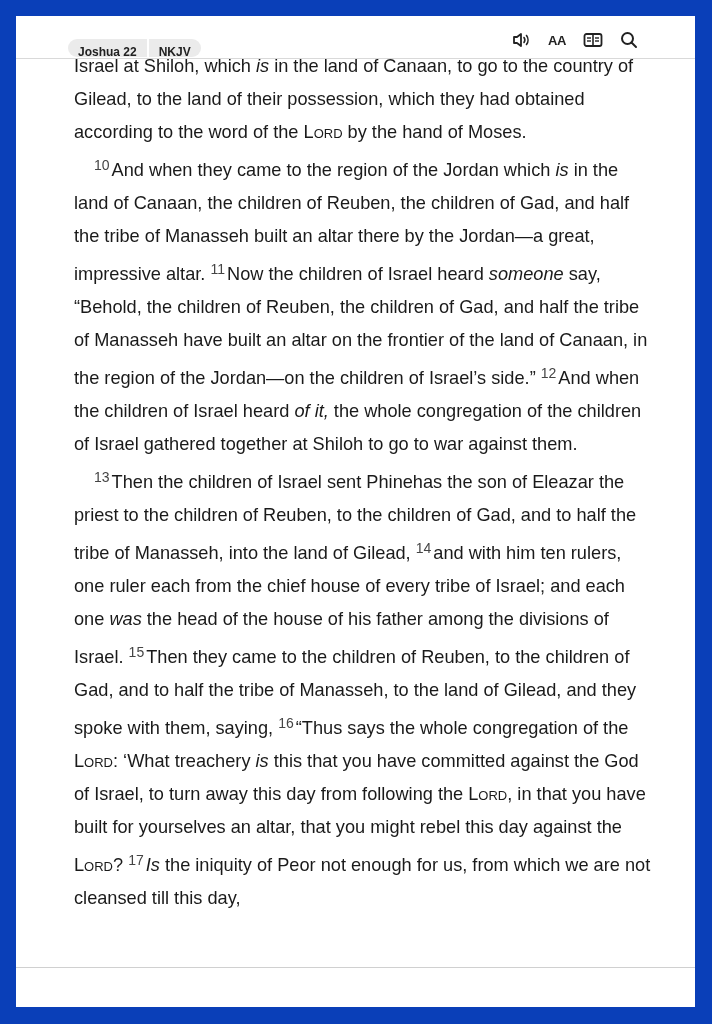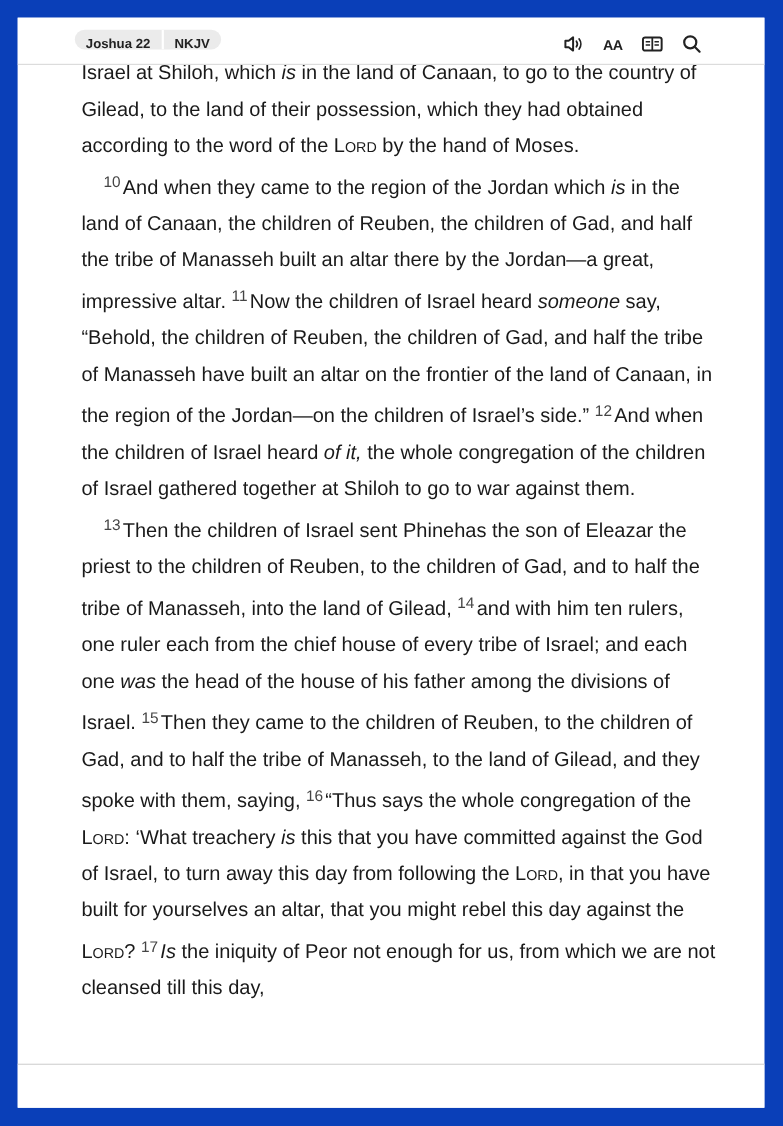--- a/index.html
+++ b/index.html
@@ -1,19 +1,19 @@
 <!DOCTYPE html>
 <html><head>
 <meta charset="utf-8">
 <style>
   html, body { margin:0; padding:0; }
   body { width:712px; height:1024px; background:#0a3fb8; position:relative; overflow:hidden; font-family:"Liberation Sans", sans-serif; }
   .screen { position:absolute; left:16px; top:16px; width:679px; height:991px; background:#ffffff; overflow:hidden; }
   .header { position:absolute; left:0; top:0; width:100%; height:42px; background:#fff; border-bottom:1px solid #d9d9d9; z-index:2; }
-  .pill { position:absolute; left:52px; top:11px; height:18px; display:flex; background:#ebebeb; border-radius:13px; overflow:hidden; }
+  .pill { position:absolute; left:52px; top:23px; height:18px; display:flex; background:#ebebeb; border-radius:13px; overflow:hidden; }
   .pill span { font-family:"Liberation Sans", sans-serif; font-weight:bold; font-size:12px; color:#222; line-height:26px; padding:0 10px; cursor:pointer; }
   .pill .sep { width:2px; padding:0; background:#fff; }
   .tools { position:absolute; right:56px; top:14px; display:flex; gap:16px; align-items:center; }
   .tool { width:20px; height:20px; display:flex; align-items:center; justify-content:center; cursor:pointer; color:#222; }
   .tool.aa { font-weight:bold; font-size:13px; letter-spacing:-0.5px; }
   .content { position:absolute; left:58px; top:34px; width:580px; font-family:"Liberation Sans", sans-serif; font-size:18.2px; line-height:33px; color:#1a1a1a; }
   .content p { margin:0; }
   .indent { text-indent:20px; }
   h2 { margin:14px 0 12px 0; font-size:19.5px; font-weight:bold; line-height:33px; color:#111; }
   sup { font-size:14px; vertical-align:6px; color:#444; margin-right:2px; }

